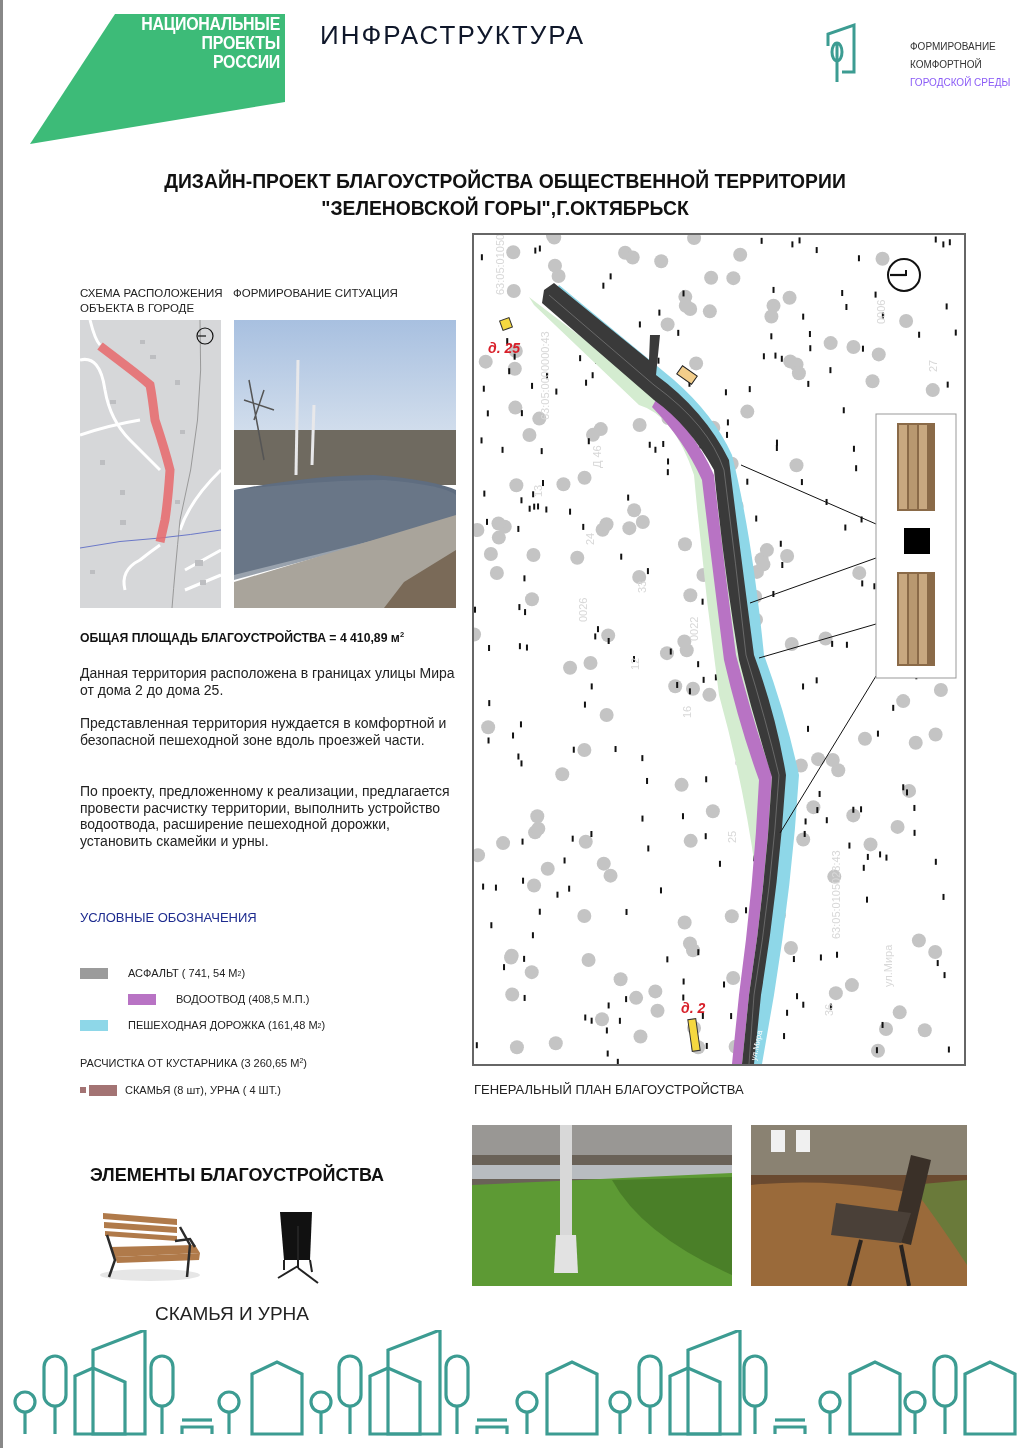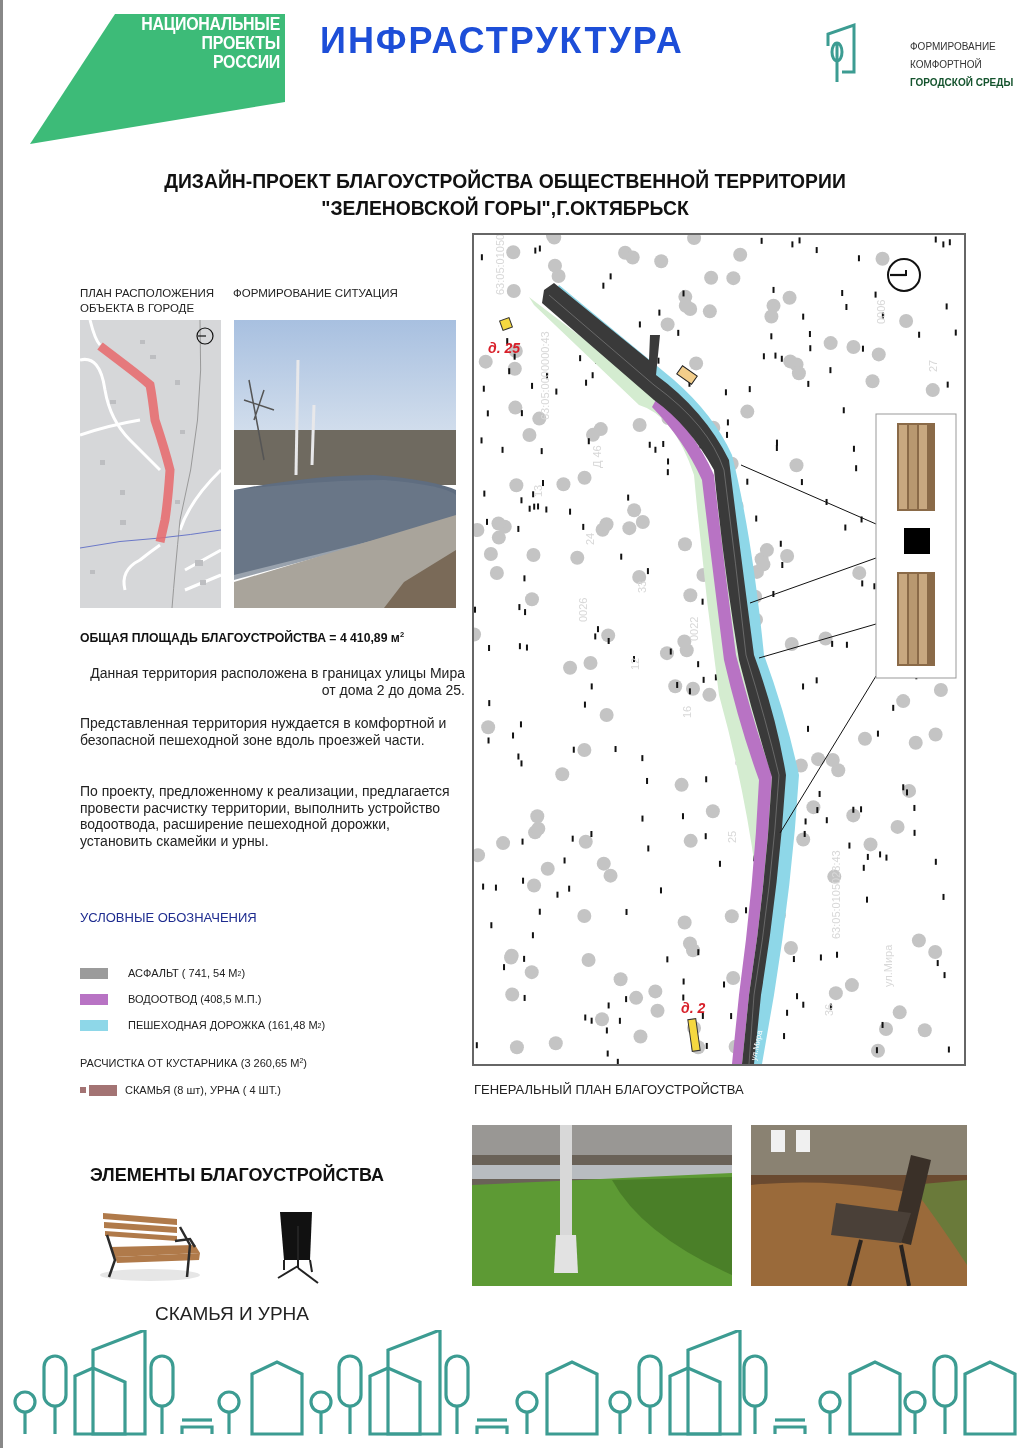--- a/index.html
+++ b/index.html
@@ -3,44 +3,44 @@
 <meta charset="utf-8">
 <style>
   html, body { margin:0; padding:0; }
   body { width:1024px; height:1448px; position:relative; background:#fff; overflow:hidden;
          font-family:"Liberation Sans", sans-serif; color:#111; }
   .abs { position:absolute; }
   
   #np-logo { left:30px; top:14px; width:255px; height:130px; }
   #np-text { left:100px; top:14px; width:180px; text-align:right; color:#fff; font-weight:bold;
              font-size:18.5px; line-height:19px; font-family:"Liberation Sans", sans-serif; letter-spacing:-0.3px; transform:scaleX(0.86); transform-origin:right top; }
-  #infra-title { left:320px; top:20px; font-size:36px; font-weight:bold; color:#1d4ed8; letter-spacing:2px; }
+  #infra-title { left:320px; top:20px; font-size:26px; font-weight:normal; color:#0f172a; letter-spacing:2px; }
   #fkgs-logo { left:822px; top:22px; width:36px; height:62px; }
   #fkgs-text { left:910px; top:38px; font-size:10px; line-height:18px; color:#333; }
-  #fkgs-text .b { font-weight:bold; color:#14532d; }
+  #fkgs-text .b { font-weight:normal; color:#8b5cf6; }
   
   #main-title { left:0; top:167px; width:1010px; text-align:center; font-weight:bold; font-size:21px; line-height:27px;
                 transform:scaleX(0.92); transform-origin:center top; }
   
   .cap { font-size:11.5px; line-height:15px; color:#222; }
   #cap-scheme { left:80px; top:286px; }
   #cap-situation { left:233px; top:286px; }
   #city-map { left:80px; top:320px; width:141px; height:288px; background:#d4d5d7; overflow:hidden; }
   #photo-existing { left:234px; top:320px; width:222px; height:288px; overflow:hidden; }
   #total-area { left:80px; top:630px; font-size:13px; font-weight:bold; transform:scaleX(0.94); transform-origin:left top; }
   #total-area sup { font-size:8px; }
   .para { left:80px; width:385px; font-size:14px; line-height:16.5px; color:#222; }
-  #para1 { top:665px;text-align:right; }
+  #para1 { top:665px; }
   #para2 { top:715px; }
   #para3 { top:783px; }
   #legend-title { left:80px; top:910px; font-size:13px; color:#1d2b8f; }
   .legend-row { left:80px; height:14px; font-size:11px; color:#222; display:flex; align-items:center; }
   .legend-swatch { width:28px; height:11px; margin-right:20px; }
   #lg-asphalt { top:966px; }
-  #lg-drain { top:992px; }
+  #lg-drain { top:992px;margin-left:48px; }
   #lg-walk { top:1018px; }
   #lg-clear { left:80px; top:1057px; font-size:11px; color:#222; }
   #lg-bench { top:1083px; }
   .sup { font-size:7px; vertical-align:top; }
   
   #elements-title { left:90px; top:1165px; font-size:18px; font-weight:bold; }
   #bench-img { left:95px; top:1205px; width:110px; height:80px; }
   #urn-img { left:270px; top:1208px; width:55px; height:78px; }
   #bench-urn-cap { left:155px; top:1303px; font-size:19px; color:#222; }
   
@@ -77,21 +77,21 @@
   <div>КОМФОРТНОЙ</div>
   <div class="b">ГОРОДСКОЙ СРЕДЫ</div>
 </div>
 
 <div class="abs" id="main-title">
   <div>ДИЗАЙН-ПРОЕКТ БЛАГОУСТРОЙСТВА ОБЩЕСТВЕННОЙ ТЕРРИТОРИИ</div>
   <div>"ЗЕЛЕНОВСКОЙ ГОРЫ",Г.ОКТЯБРЬСК</div>
 </div>
 
 <div class="abs cap" id="cap-scheme">
-  <div>ПЛАН РАСПОЛОЖЕНИЯ</div>
+  <div>СХЕМА РАСПОЛОЖЕНИЯ</div>
   <div>ОБЪЕКТА В ГОРОДЕ</div>
 </div>
 <div class="abs cap" id="cap-situation">ФОРМИРОВАНИЕ СИТУАЦИЯ</div>
 
 <svg class="abs" id="city-map" viewBox="0 0 141 288">
   <rect width="141" height="288" fill="#d6d7d9"></rect>
   <g fill="none" stroke="#fff" stroke-width="3">
     <path d="M0,40 Q20,35 25,70 Q30,100 50,120 Q70,140 80,150"></path>
     <path d="M0,115 Q30,105 60,100"></path>
     <path d="M10,0 Q15,20 20,25"></path>

